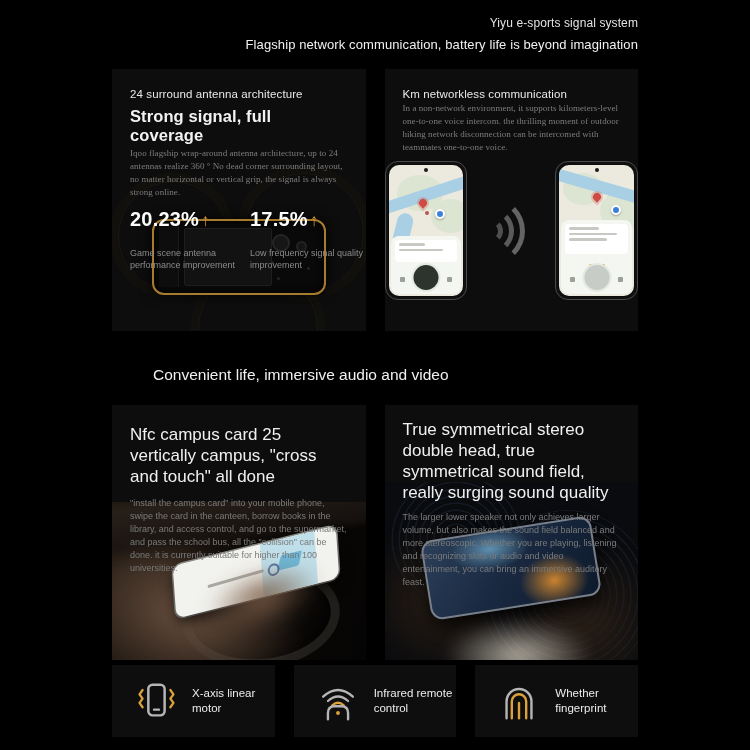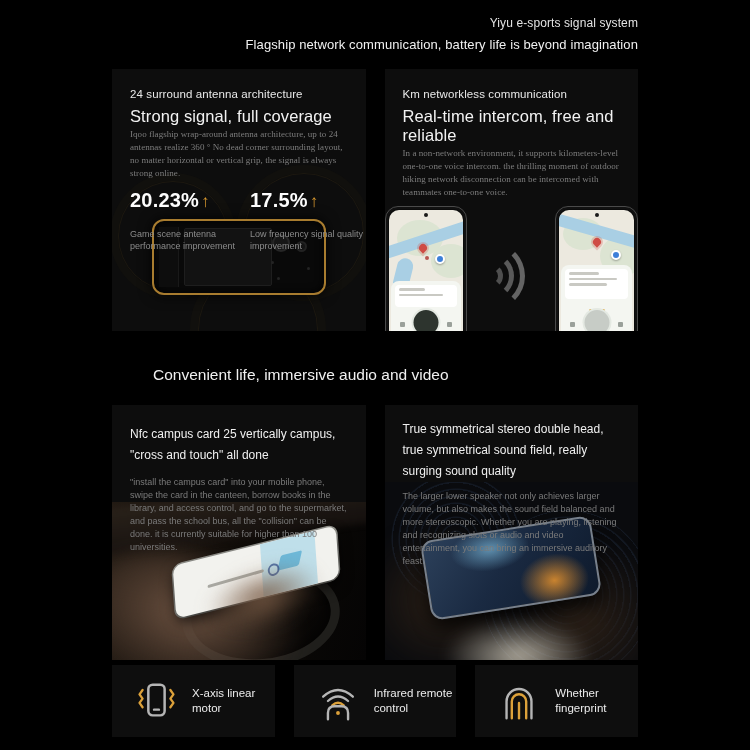--- a/index.html
+++ b/index.html
@@ -16,21 +16,21 @@
   
   .row { display:flex; gap:19px;justify-content:flex-end; }
   .row1 { top:69px; height:262px; }
   .sec2-title { top:366px; font-size:15.5px; color:#f0f0f0; font-weight:500;margin-left:41px; }
   .row2 { top:405px; height:255px; }
   .rowF { top:665px; height:72px; }
 
   .card { flex:1 1 0; background:#0d0d0d; position:relative; overflow:hidden; }
   .pad { position:relative; padding:19px 17px 0 18px; z-index:3; }
   .card-kicker { font-size:11.5px; color:#e8e8e8; letter-spacing:.1px; }
-  .card-title { margin-top:7px; font-size:16.5px; color:#f2f2f2; font-weight:400; letter-spacing:.1px; }
+  .card-title { margin-top:7px; font-size:16.5px; color:#f2f2f2; font-weight:700; letter-spacing:.1px; }
   .card-body { margin-top:2px; font-size:9px; line-height:13px; color:#7d7d7d; letter-spacing:.05px;font-family:Liberation Serif, serif; }
 
   
   .stats { display:flex; margin-top:9px; }
   .stat { width:136px; }
   .stat-value { font-size:20px; font-weight:700; color:#fdfdfd; letter-spacing:.2px; }
   .stat-arrow { color:#d9992f; font-size:17px; font-weight:700; margin-left:2px; }
   .stat-caption { margin-top:16px; font-size:9px; line-height:12px; color:#8b8b8b; width:120px; }
 
   
@@ -79,21 +79,21 @@
   .talk-light { background:#c7ccc6; box-shadow:0 0 0 2px #e4e9e2; }
   .side-ic { position:absolute; bottom:12px; width:5px; height:5px; border-radius:1px; background:#9aa09a; }
   .waves { position:relative; width:62px; height:96px; }
   .warc { position:absolute; top:50%; left:10px; transform:translate(-50%,-50%); border-radius:50%;
           border:5px solid transparent; }
   .w1 { width:24px; height:24px; border-right-color:#4f4f4f; }
   .w2 { width:46px; height:46px; border-right-color:#5a5a5a; }
   .w3 { width:68px; height:68px; border-right-color:#646464; }
 
   
-  .card-title-lg { font-size:12px; line-height:21px; color:#f0f0f0; font-weight:500; }
+  .card-title-lg { font-size:17px; line-height:21px; color:#f0f0f0; font-weight:500; }
   .card2-body { margin-top:10px; font-size:9px; line-height:13px; color:#7a7a7a; }
   .photo { position:absolute; left:0; right:0; bottom:0; overflow:hidden; z-index:1; }
   .photo-nfc { height:158px; background:linear-gradient(105deg,#221a13 0%,#140f0b 38%,#0a0806 68%,#050404 100%); }
   .dash-streak { position:absolute; left:-30px; top:-12px; width:360px; height:46px;
                  background:linear-gradient(180deg,#2c241c,#171210); transform:rotate(-7deg);
                  filter:blur(3px); opacity:.8; }
   .pad-ring { position:absolute; right:26px; top:62px; width:158px; height:104px; border-radius:50%;
               border:9px solid #22211e; transform:rotate(-6deg); box-shadow:inset 0 0 18px #000; opacity:.9; }
   .nfc-phone { position:absolute; left:60px; top:44px; width:168px; height:52px; background:#f2f2ee;
                border-radius:9px; transform:rotate(-14deg) skewX(-10deg);
@@ -180,21 +180,20 @@
           <div class="board-dot" style="right:14px; top:46px;"></div>
           <div class="board-dot" style="right:44px; top:56px;"></div>
           <div class="board-dot" style="right:50px; top:40px;"></div>
         </div>
       </div>
     </div>
 
     <div class="card">
       <div class="pad">
         <div class="card-kicker">Km networkless communication</div>
-        <div class="card-title">Real-time intercom, free and reliable</div>
         <div class="card-body">In a non-network environment, it supports kilometers-level one-to-one voice intercom. the thrilling moment of outdoor hiking network disconnection can be intercomed with teammates one-to-one voice.</div>
       </div>
       <div class="intercom">
 
         <div class="map-phone">
           <div class="screen">
             <div class="hole"></div>
             <div class="veg" style="left:8px; top:10px; width:46px; height:36px;"></div>
             <div class="veg" style="right:-8px; top:34px; width:40px; height:34px;"></div>
             <div class="river" style="left:-12px; top:22px; width:110px; height:12px; transform:rotate(-18deg);"></div>

